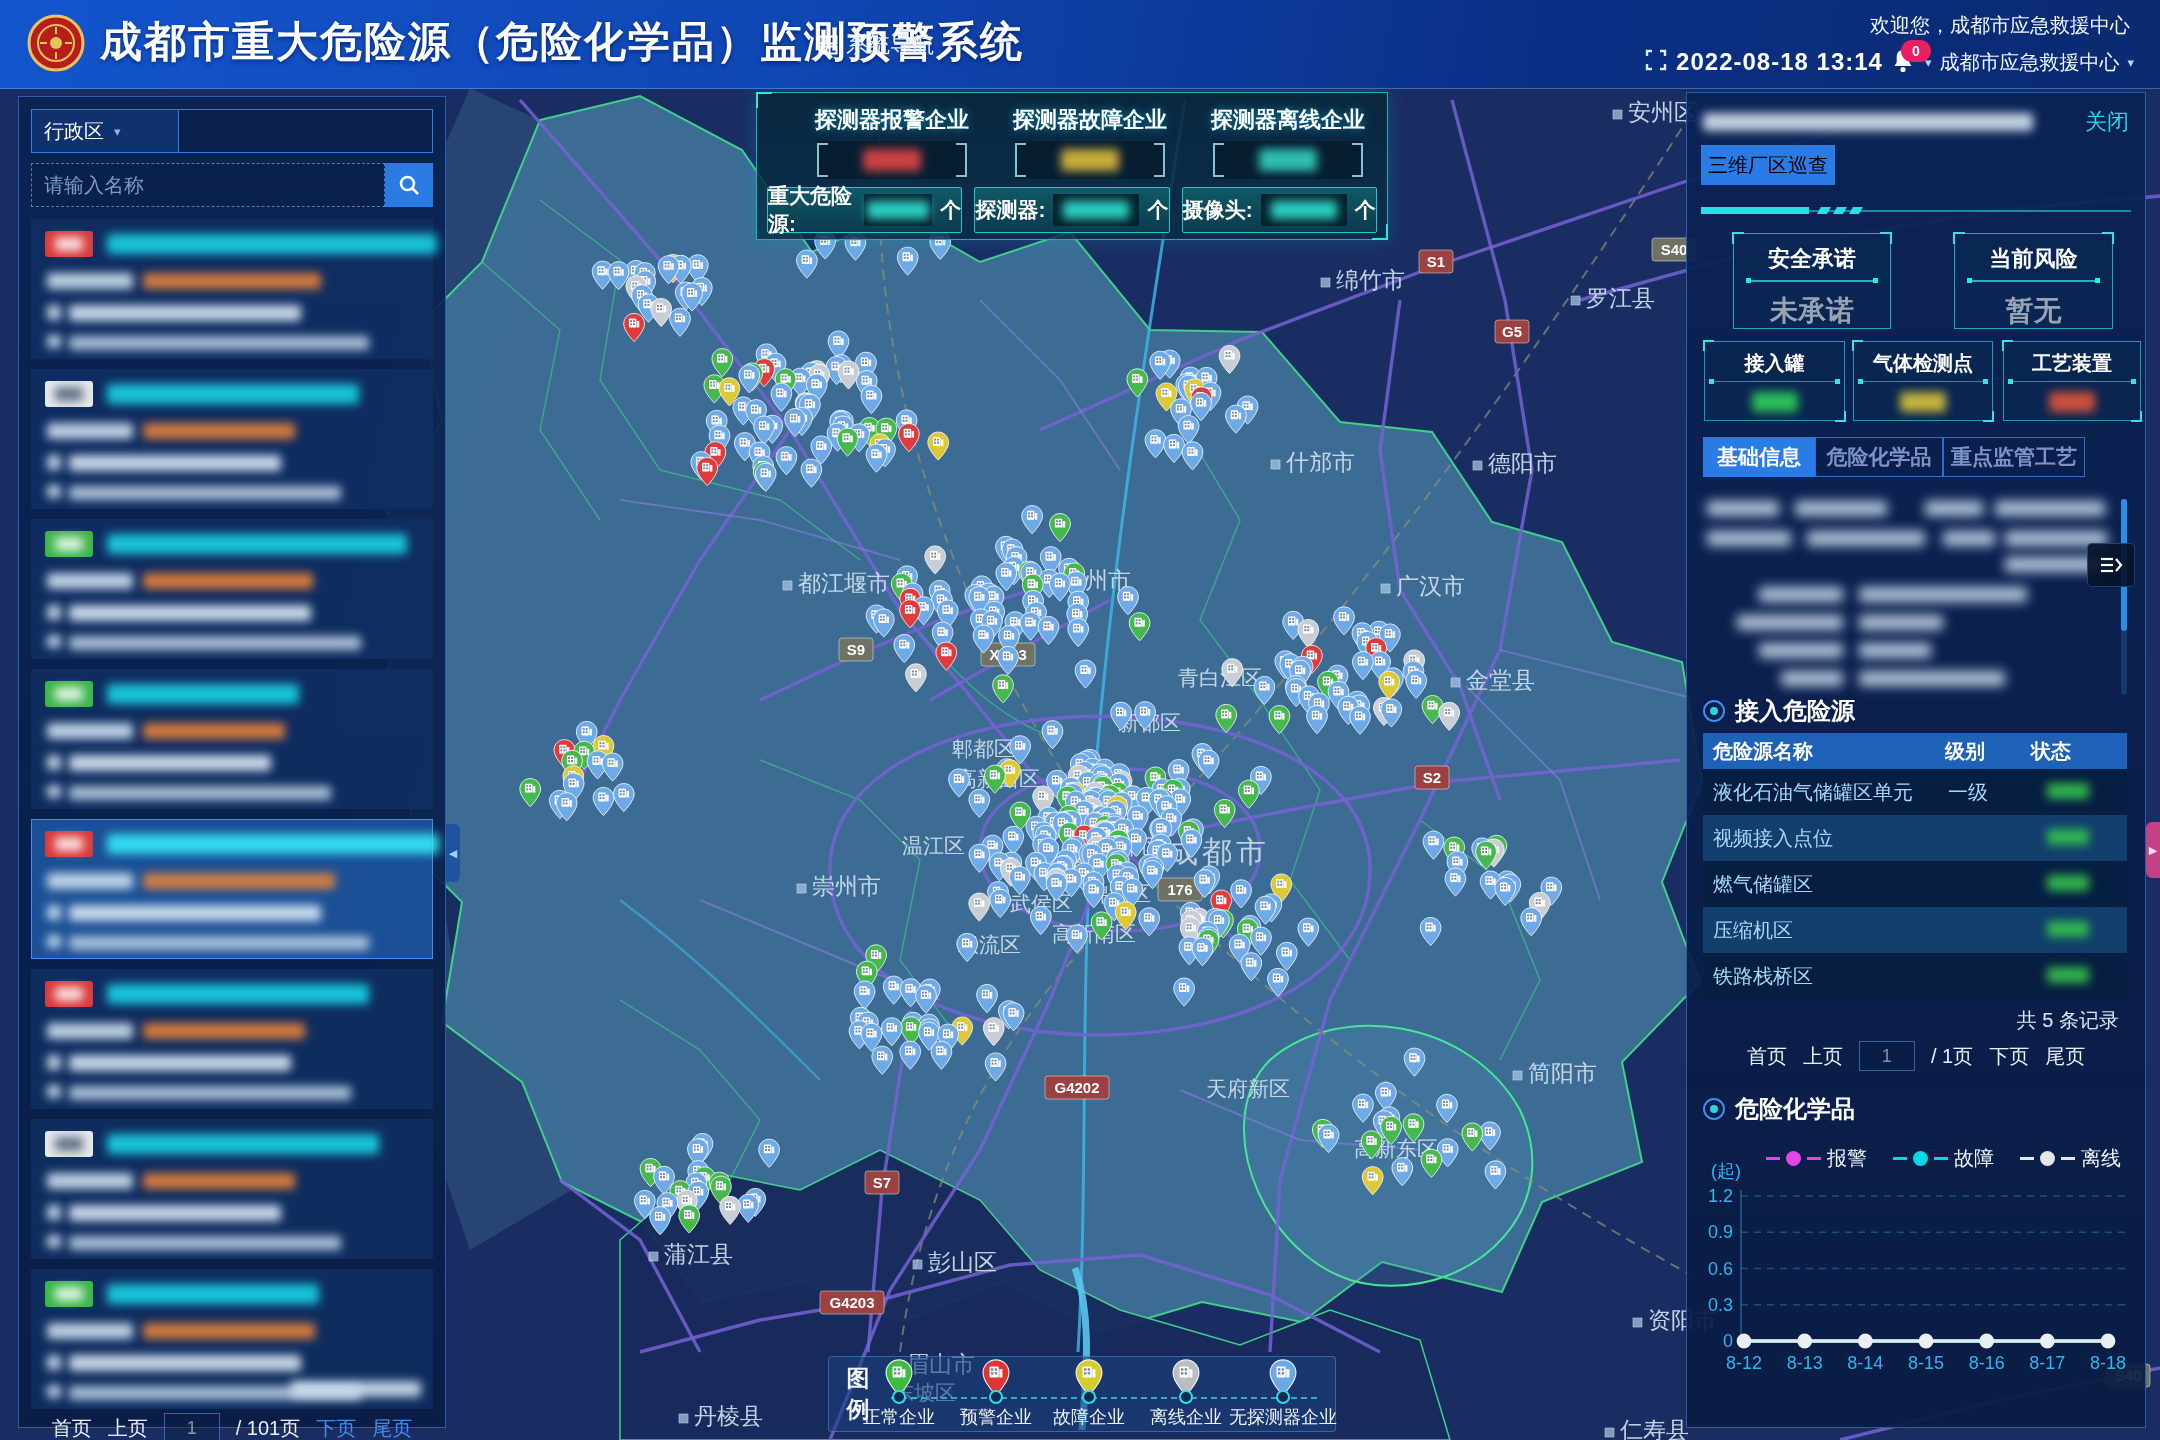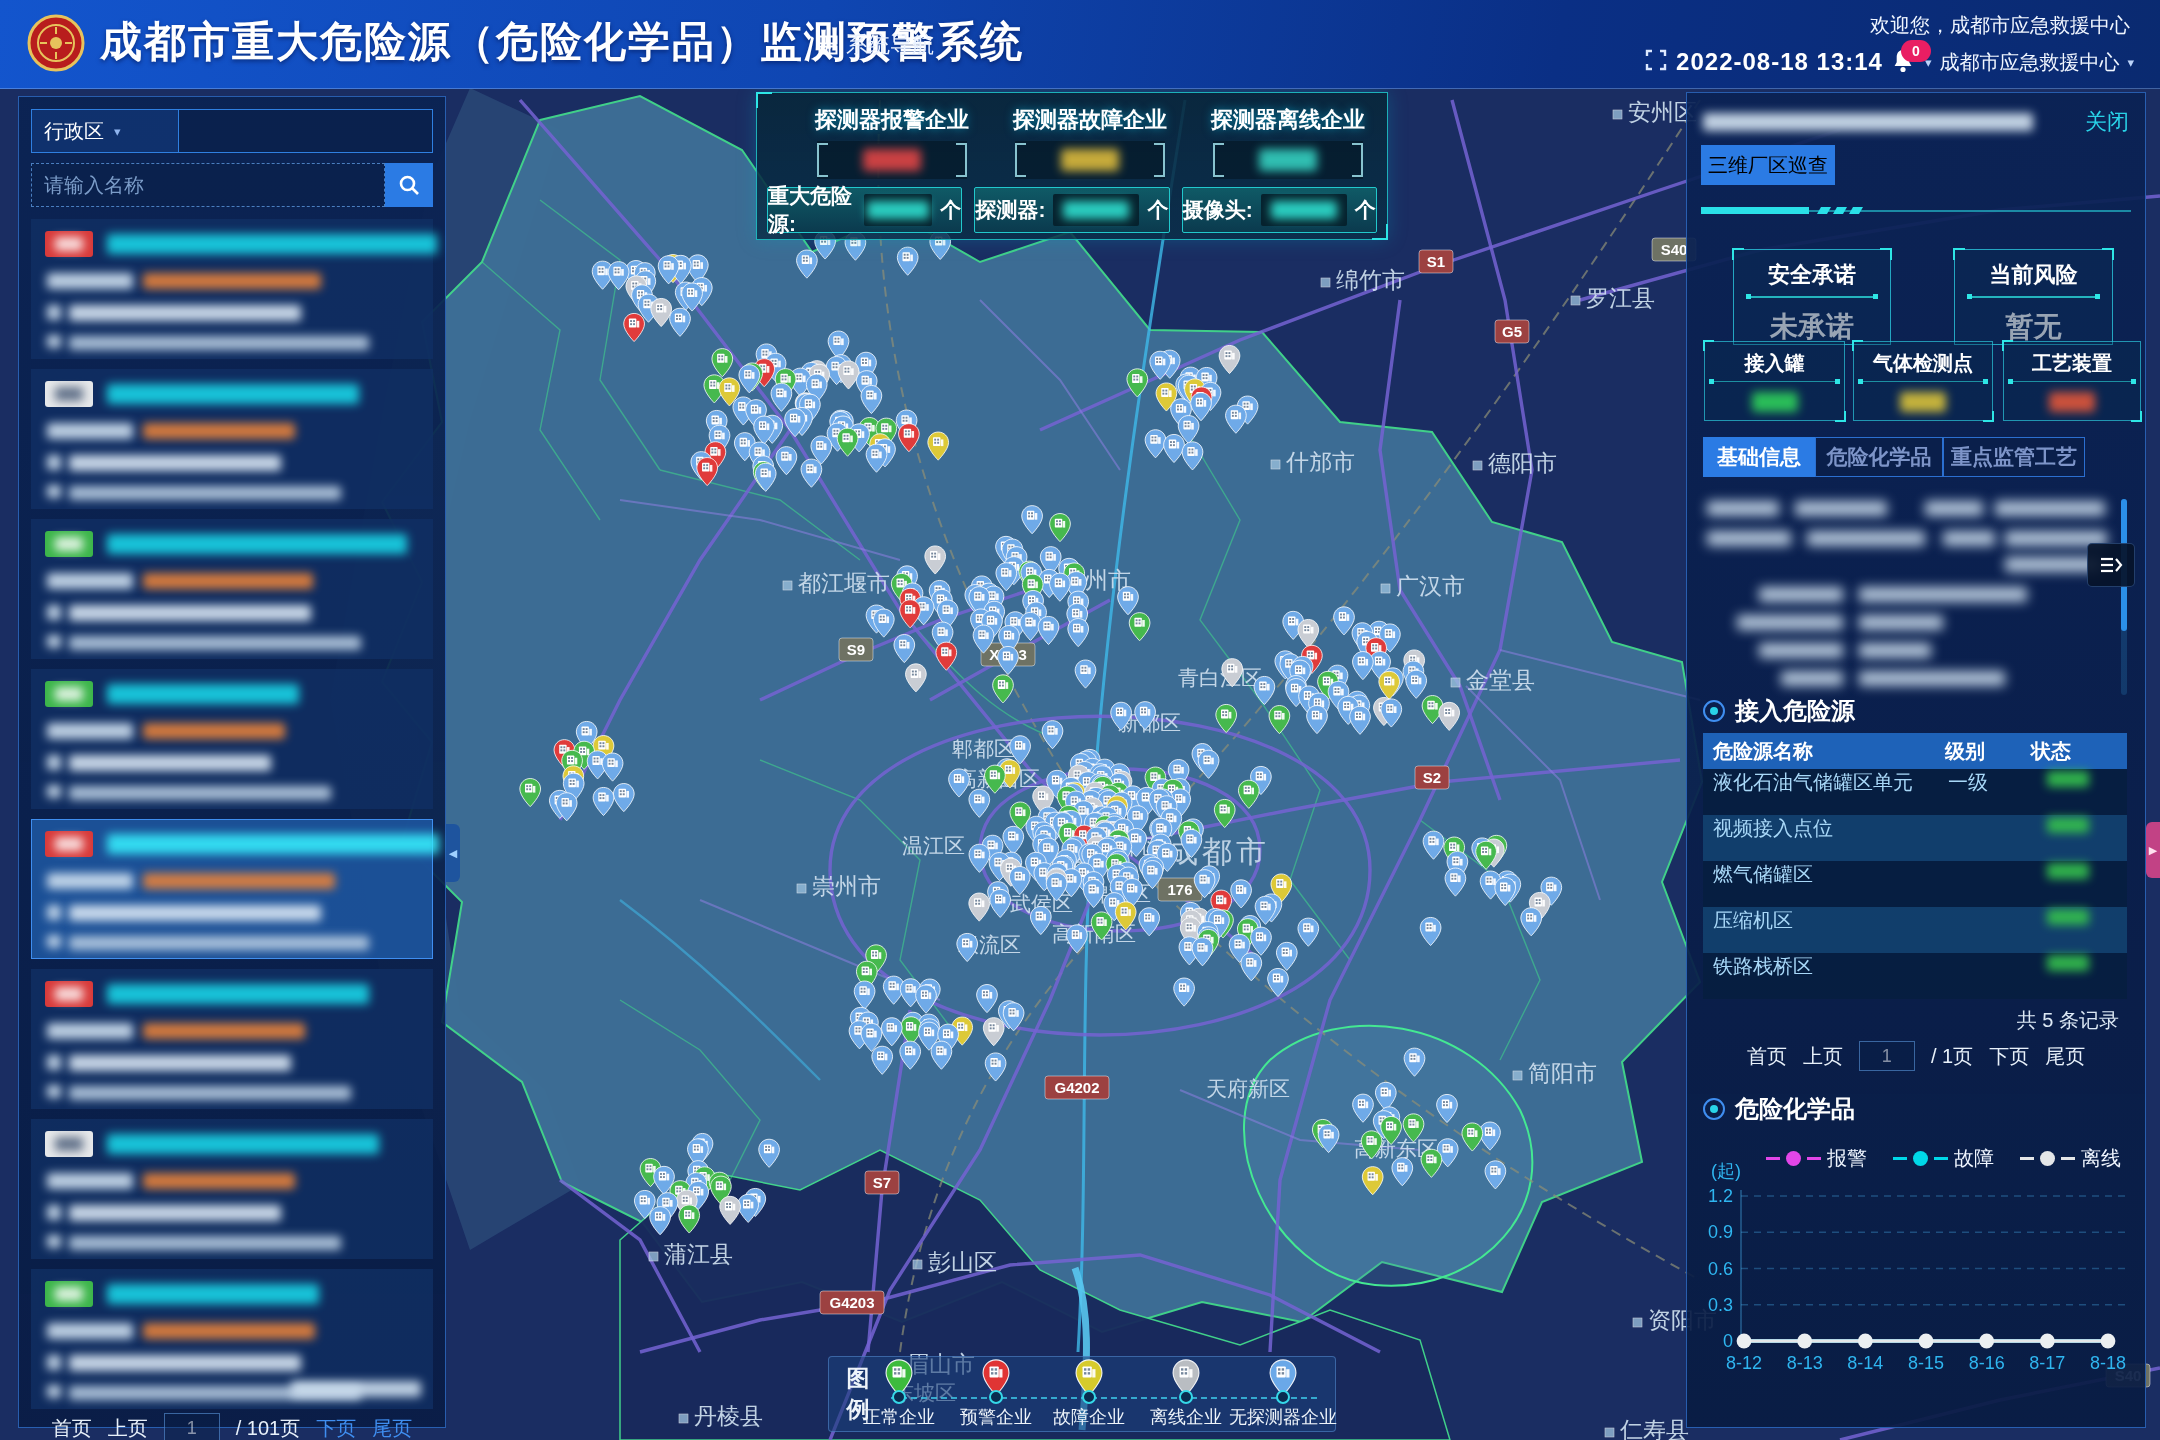--- a/index.html
+++ b/index.html
@@ -106,21 +106,21 @@
     border:1px solid rgba(47,110,200,.8);}
   #dTitle{position:absolute;left:16px;top:20px;width:330px;height:18px;background:#d5e4f2;}
   #dClose{position:absolute;right:16px;top:14px;font-size:22px;color:#29d3e8;cursor:pointer;}
   #tourBtn{position:absolute;left:14px;top:52px;width:134px;height:40px;background:#2b7be4;
     border:none;color:#000000;font-size:20px;cursor:pointer;}
   .dv{position:absolute;left:14px;right:14px;top:114px;height:8px;}
   .dv .a{position:absolute;left:0;top:0;width:108px;height:7px;background:#2ae0e8;}
   .dv .s{position:absolute;top:0;width:10px;height:7px;background:#2ae0e8;transform:skewX(-30deg);}
   .dv .ln{position:absolute;left:0;right:0;top:3px;height:2px;background:rgba(42,224,232,.55);}
   .card{position:absolute;top:140px;height:94px;border:1px solid rgba(46,210,230,.75);
-    background:rgba(10,44,84,.4);text-align:center;margin-top:16px;}
+    background:rgba(10,44,84,.4);text-align:center;}
   .card::before{content:"";position:absolute;left:-2px;top:-2px;width:10px;height:10px;
     border-top:2px solid #2ee6e6;border-left:2px solid #2ee6e6;}
   .card::after{content:"";position:absolute;right:-2px;top:-2px;width:10px;height:10px;
     border-top:2px solid #2ee6e6;border-right:2px solid #2ee6e6;}
   .card h4{margin:10px 0 6px;font-size:22px;font-weight:bold;}
   .card .ul{position:relative;height:2px;margin:0 14px;background:rgba(42,216,216,.8);}
   .card .ul::before,.card .ul::after{content:"";position:absolute;top:-2px;width:5px;height:5px;background:#2ee6e6;}
   .card .ul::before{left:-2px;} .card .ul::after{right:-2px;}
   .card .val{margin-top:10px;font-size:28px;font-weight:bold;color:#98a4b4;}
   .sbox{position:absolute;top:248px;height:78px;border:1px solid rgba(46,210,230,.65);
@@ -146,21 +146,21 @@
   #expandBtn{position:absolute;right:10px;top:450px;width:46px;height:42px;border-radius:5px;
     background:rgba(7,20,42,.92);border:1px solid rgba(80,130,200,.4);cursor:pointer;
     display:flex;align-items:center;justify-content:center;}
   .sect{position:absolute;left:16px;display:flex;align-items:center;gap:10px;
     font-size:24px;font-weight:bold;}
   .bullet{width:18px;height:18px;border-radius:50%;border:2px solid #3f8ef0;
     display:flex;align-items:center;justify-content:center;}
   .bullet i{width:8px;height:8px;border-radius:50%;background:#29d3e8;}
   #hzTable{position:absolute;left:16px;top:640px;width:424px;font-size:20px;}
   #hzTable .hd{display:flex;height:36px;background:#1e62b8;font-weight:bold;align-items:center;}
-  #hzTable .row{display:flex;height:46px;align-items:flex-start;color:#a8d8f8;gap:18px;}
+  #hzTable .row{display:flex;height:46px;align-items:center;color:#a8d8f8;gap:18px;}
   #hzTable .row:nth-child(odd){background:rgba(7,30,64,.92);}
   #hzTable .row:nth-child(even){background:rgba(22,84,130,.6);}
   #hzTable .c1{width:232px;padding-left:10px;}
   #hzTable .c2{width:86px;}
   #hzTable .c3{width:86px;}
   #hzTable .st{width:42px;height:16px;background:#35c24d;}
   #recCount{position:absolute;right:26px;top:914px;font-size:20px;color:#dce8f4;}
   #rightPager{top:948px;}
   #trendLegend{position:absolute;right:24px;top:1052px;display:flex;gap:26px;align-items:center;}
   .tl-item{display:flex;align-items:center;gap:6px;font-size:20px;color:#f0f6ff;}

